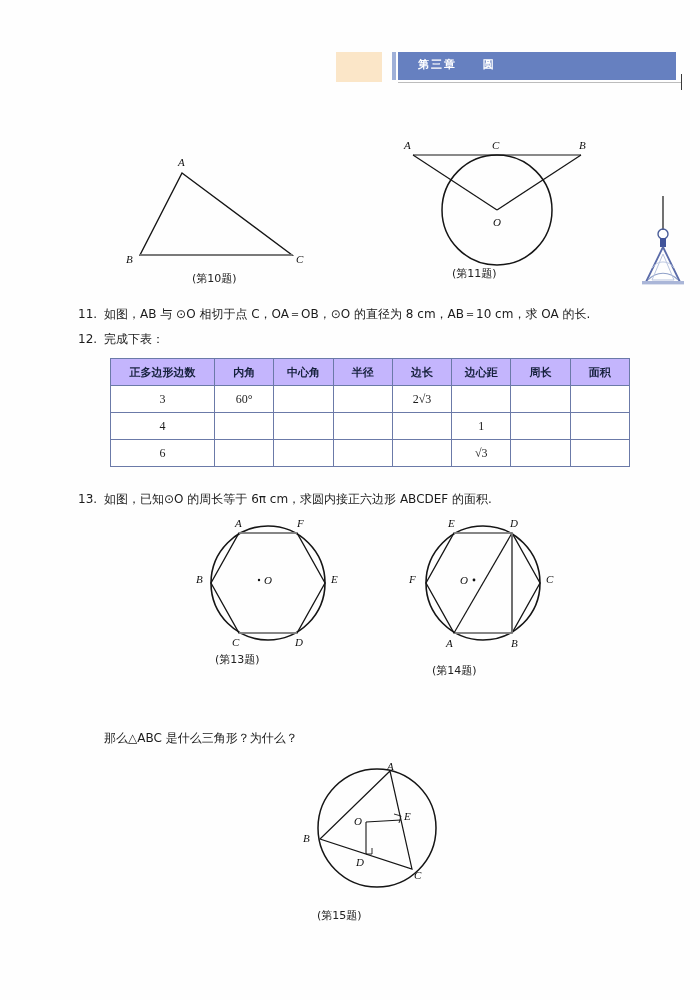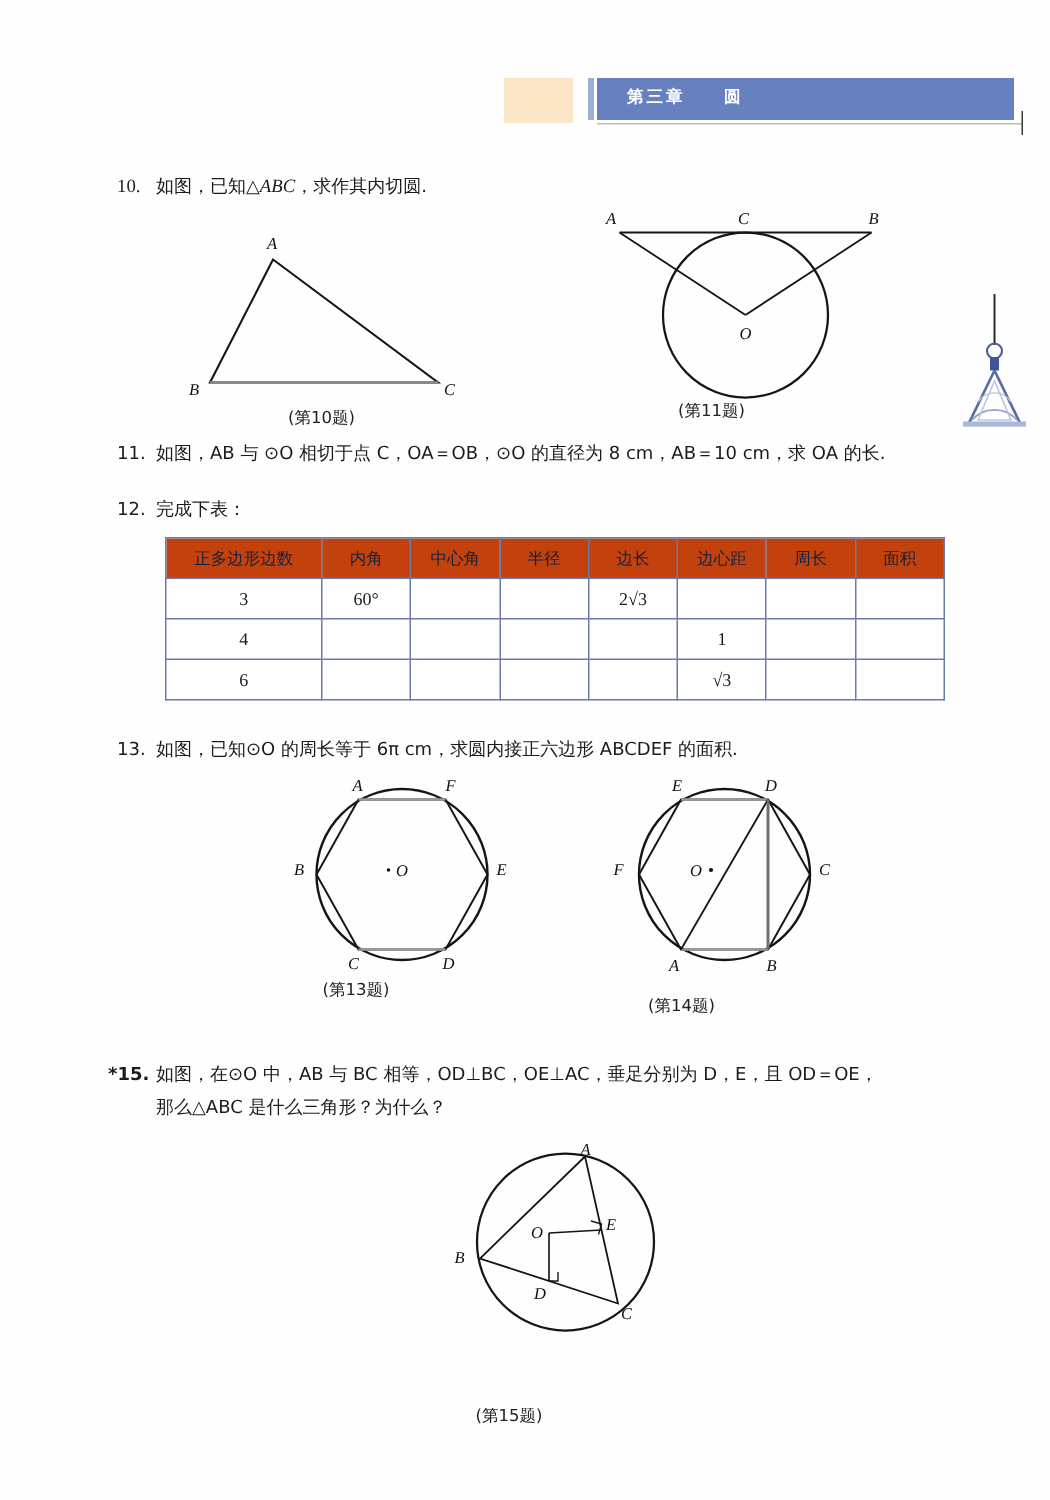--- a/index.html
+++ b/index.html
@@ -36,21 +36,21 @@
   .fig svg { display:block; overflow:visible; }
   .lbl { font-family:"Liberation Serif","DejaVu Serif",serif; font-style:italic; font-size:11px; fill:#111; }
 
   
   table.t12 { position:absolute; left:110px; top:358px; width:520px;
               border-collapse:collapse; table-layout:fixed; }
   table.t12 th, table.t12 td {
       border:1px solid #6b7aa8; height:27px; text-align:center;
       font-family:"DejaVu Sans","Liberation Sans",sans-serif; font-size:11px; padding:0;
   }
-  table.t12 th { background:#c2410c; font-weight:normal; color:#16213d; }
+  table.t12 th { background:#c4b5fd; font-weight:bold; color:#16213d; }
   table.t12 td { background:#ffffff; font-family:"Liberation Serif","DejaVu Serif",serif; font-size:12px; }
   table.t12 th:first-child, table.t12 td:first-child { width:104px; }
 
   
   .compass { position:absolute; left:636px; top:196px; }
 
   
   .folio { position:absolute; left:568px; top:918px; }
 </style>
 </head>
@@ -62,23 +62,20 @@
   <div class="hdr-bar2"></div>
   <div class="hdr-bar"></div>
   <div class="hdr-txt">
     <span>第三章</span>
     <span style="display:inline-block;width:14px"></span>
     <span>圆</span>
   </div>
   <div class="hdr-rule"></div>
   <div class="hdr-tick"></div>
 
-  <div class="q" style="left:78px; top:115px;">
-    <span class="num">10.</span><span class="zh">如图，已知△</span><i class="m">ABC</i><span class="zh">，求作其内切圆.</span>
-  </div>
 
   <div class="fig" style="left:120px; top:155px;">
     <svg width="200" height="115" viewBox="0 0 200 115">
       <polygon points="62,18 172,100 20,100" fill="none" stroke="#151515" stroke-width="1.4"></polygon>
       <line x1="20" y1="100" x2="172" y2="100" stroke="#8a8a8a" stroke-width="1.6"></line>
       <text class="lbl" x="58" y="11">A</text>
       <text class="lbl" x="6" y="108">B</text>
       <text class="lbl" x="176" y="108">C</text>
     </svg>
   </div>
@@ -104,21 +101,21 @@
       <circle cx="27" cy="38" r="5" fill="none" stroke="#4a5d99" stroke-width="1.4"></circle>
       <rect x="24" y="42" width="6" height="9" fill="#41549a"></rect>
       <path d="M27 51 L10 86 M27 51 L44 86" stroke="#5a6ba8" stroke-width="1.8" fill="none"></path>
       <path d="M12 84 A20 20 0 0 1 42 84" fill="none" stroke="#8fa0c8" stroke-width="1.1"></path>
       <path d="M27 58 L16 84 L38 84 Z" fill="none" stroke="#b9c4df" stroke-width="1"></path>
       <rect x="6" y="85" width="42" height="3.4" fill="#aab6d8"></rect>
       <path d="M16 72 A13 13 0 0 1 38 72" fill="none" stroke="#b9c4df" stroke-width="0.9"></path>
     </svg>
   </div>
 
-  <div class="q zh" style="left:78px; top:293px;">
+  <div class="q zh" style="left:78px; top:305px;">
     <span class="num">11.</span><span>如图，AB 与 ⊙O 相切于点 C，OA＝OB，⊙O 的直径为 8 cm，AB＝10 cm，求 OA 的长.</span>
   </div>
 
   <div class="q zh" style="left:78px; top:330px;">
     <span class="num">12.</span><span>完成下表：</span>
   </div>
 
   <table class="t12">
     <thead>
       <tr>
@@ -202,23 +199,20 @@
       <text class="lbl" x="9" y="65">F</text>
       <text class="lbl" x="146" y="65">C</text>
       <text class="lbl" x="46" y="129">A</text>
       <text class="lbl" x="111" y="129">B</text>
       <text class="lbl" x="60" y="66">O</text>
     </svg>
   </div>
   <div class="cap" style="left:432px; top:652px;margin-top:11px;">(第14题)</div>
 
 
-  <div class="q zh" style="left:72px; top:707px;">
-    <span class="num" style="width:32px; font-weight:bold;">*15.</span><span>如图，在⊙O 中，AB 与 BC 相等，OD⊥BC，OE⊥AC，垂足分别为 D，E，且 OD＝OE，</span>
-  </div>
   <div class="q zh" style="left:104px; top:729px;">
     <span>那么△ABC 是什么三角形？为什么？</span>
   </div>
 
   <div class="fig" style="left:290px; top:765px;">
     <svg width="190" height="140" viewBox="0 0 190 140">
       <circle cx="87" cy="63" r="59" fill="none" stroke="#151515" stroke-width="1.5"></circle>
 
       <polygon points="100,6 30,74 122,104" fill="none" stroke="#151515" stroke-width="1.2"></polygon>
 
@@ -229,16 +223,16 @@
       <path d="M104 49 L111 51 L109 58" fill="none" stroke="#151515" stroke-width="0.9"></path>
       <path d="M82 83 L82 89 L76 89" fill="none" stroke="#151515" stroke-width="0.9"></path>
       <text class="lbl" x="97" y="5">A</text>
       <text class="lbl" x="13" y="77">B</text>
       <text class="lbl" x="124" y="114">C</text>
       <text class="lbl" x="66" y="101">D</text>
       <text class="lbl" x="114" y="55">E</text>
       <text class="lbl" x="64" y="60">O</text>
     </svg>
   </div>
-  <div class="cap" style="left:317px; top:908px;margin-top:28px;">(第15题)</div>
+  <div class="cap" style="left:317px; top:908px;">(第15题)</div>
 
 
 </div>
 
 </body></html>

